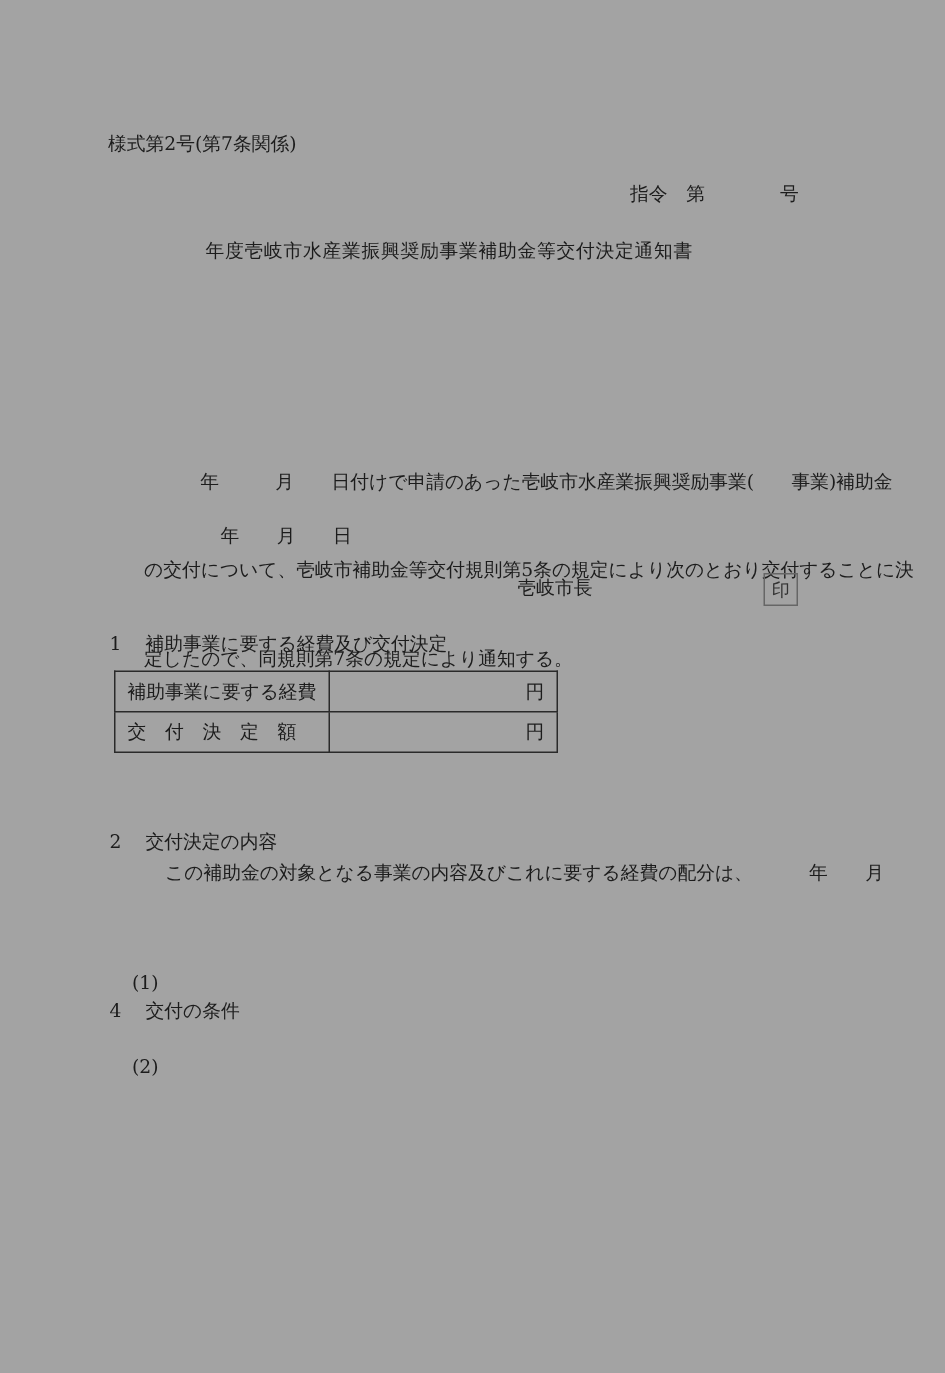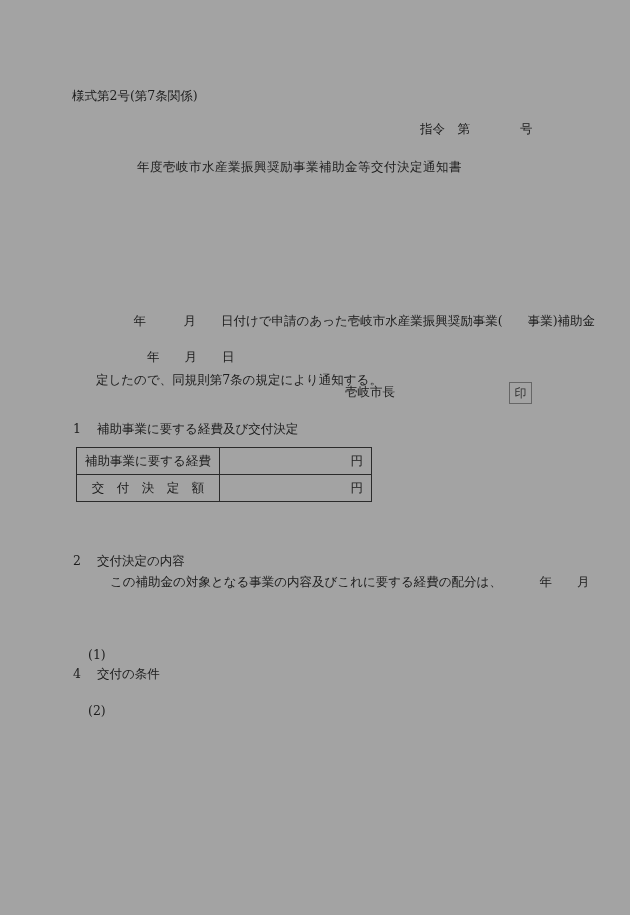--- a/index.html
+++ b/index.html
@@ -38,37 +38,38 @@
     border-collapse:collapse;
     table-layout:fixed;
   }
   table.amount-table td {
     border:1px solid #2a2a2a;
     height:27px;
     padding:0 8px;
     font-size:12.5px;
     white-space:pre;
   }
-  td.t-label { width:133px; text-align:center; }
+  td.t-label { width:133px; text-align:left; }
   td.t-value { width:152px; text-align:right; }
 </style>
 </head>
 <body>
 
 <div class="page">
 
   <div class="abs" style="left:72px; top:88px;">様式第2号(第7条関係)</div>
 
   <div class="abs" style="left:420px; top:121px;">指令　第　　　　号</div>
 
   <div class="abs title" style="top:159px;">年度壱岐市水産業振興奨励事業補助金等交付決定通知書</div>
 
 
   <div class="abs body-block" style="left:73px; top:272px;">
     <div>　　　年　　　月　　日付けで申請のあった壱岐市水産業振興奨励事業(　　事業)補助金</div>
+    <div>の交付について、壱岐市補助金等交付規則第5条の規定により次のとおり交付することに決</div>
     <div>定したので、同規則第7条の規定により通知する。</div>
   </div>
 
   <div class="abs" style="left:147px; top:349px;">年　　月　　日</div>
 
   <div class="abs" style="left:345px; top:384px;">壱岐市長</div>
 
   <div class="seal-box" style="left:509px; top:382px;">印</div>
 
   <div class="abs" style="left:73px; top:421px;"><span class="sec-num">1</span><span>補助事業に要する経費及び交付決定</span></div>

